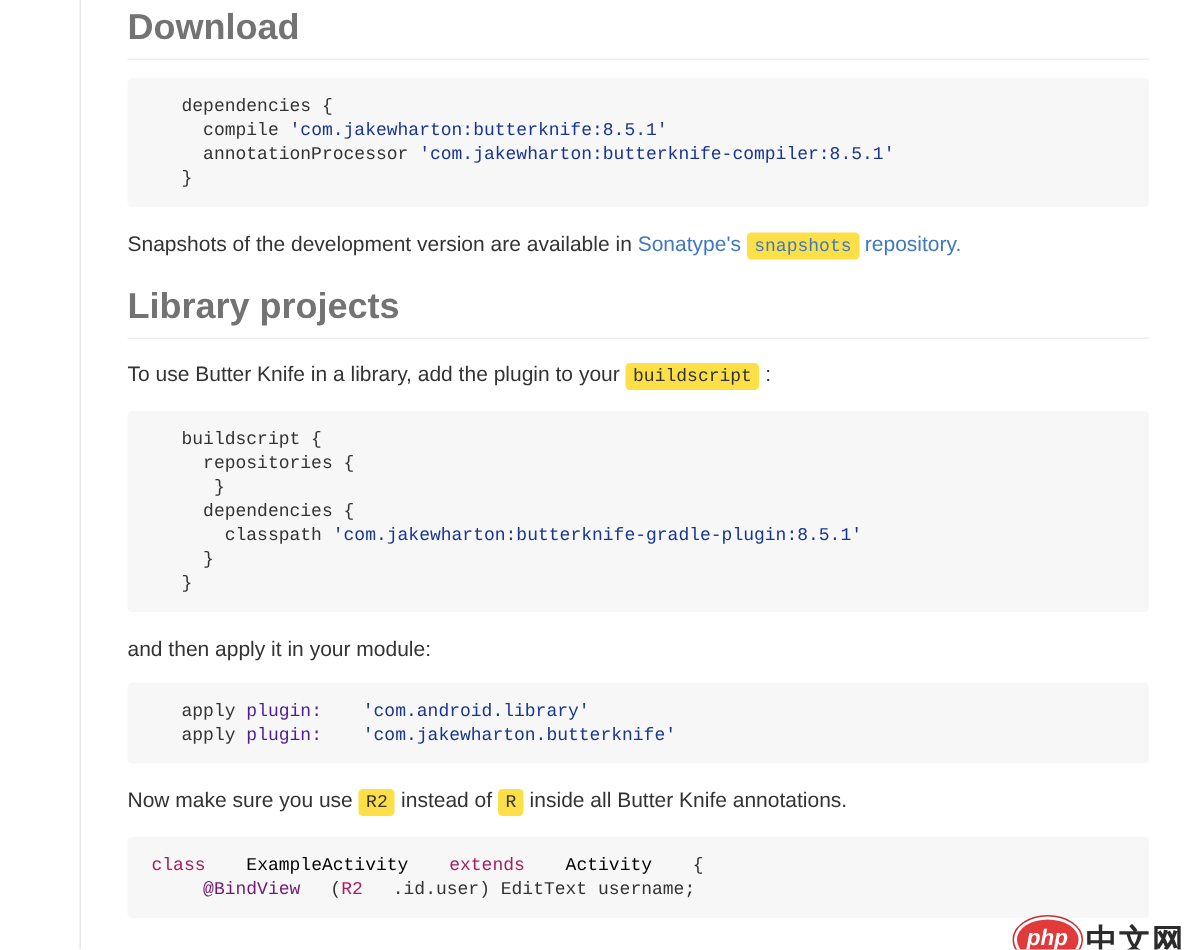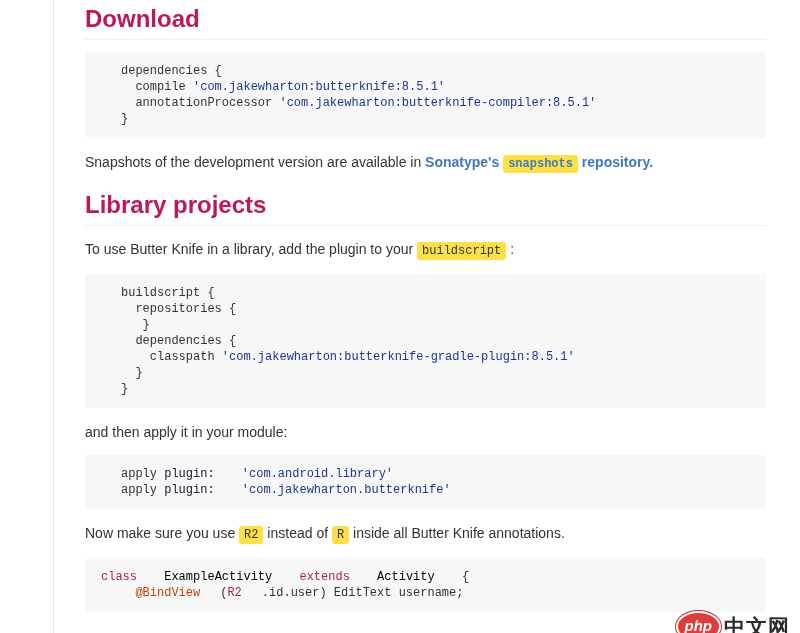--- a/index.html
+++ b/index.html
@@ -13,21 +13,21 @@
   .readme-body{
     margin-left:53px;
     border-left:1px solid #e6e8ea;
     min-height:633px;
     padding:2px 34px 0 31px;
     box-sizing:border-box;
   }
   h2.md-h2{
     font-size:24px;
     font-weight:600;
-    color:#be185d;
+    color:#737373;
     line-height:28px;
     margin:0;
     padding-bottom:6px;
     border-bottom:1px solid #eeeeee;
   }
   h2.md-h2.first{margin-top:3px;}
   h2.md-h2.later{margin-top:17px;}
   p.md-p{
     font-size:14px;
     line-height:20px;
@@ -43,32 +43,32 @@
     font-size:12px;
     line-height:16px;
     overflow:hidden;
   }
   .code-line{white-space:pre;min-height:16px;}
   
   .tk-pln{color:#333333;margin-left:20px;}
   .tk-str{color:#183691;text-align:right;}
   .tk-kwd{color:#a71d5d;}
   .tk-typ{color:#000000;}
-  .tk-ann{color:#c2410c;text-align:center;}
-  .tk-atv{color:#0f172a;}
+  .tk-ann{color:#701a75;text-align:center;}
+  .tk-atv{color:#4c1d95;}
   .tk-txt{color:#333333;}
   .tk-icode{
     font-family:"Liberation Mono", monospace;
     font-size:12px;
     background:#fde047;
     border-radius:3px;
     padding:2px 5px;
     color:#333333;
   }
-  .tk-link{color:#4078c0;cursor:pointer;font-weight:bold;}
+  .tk-link{color:#4078c0;cursor:pointer;}
   
   .watermark{
     position:absolute;
     right:10px;
     bottom:-9px;
     display:flex;
     align-items:center;
     gap:3px;
   }
   .wm-pill{

